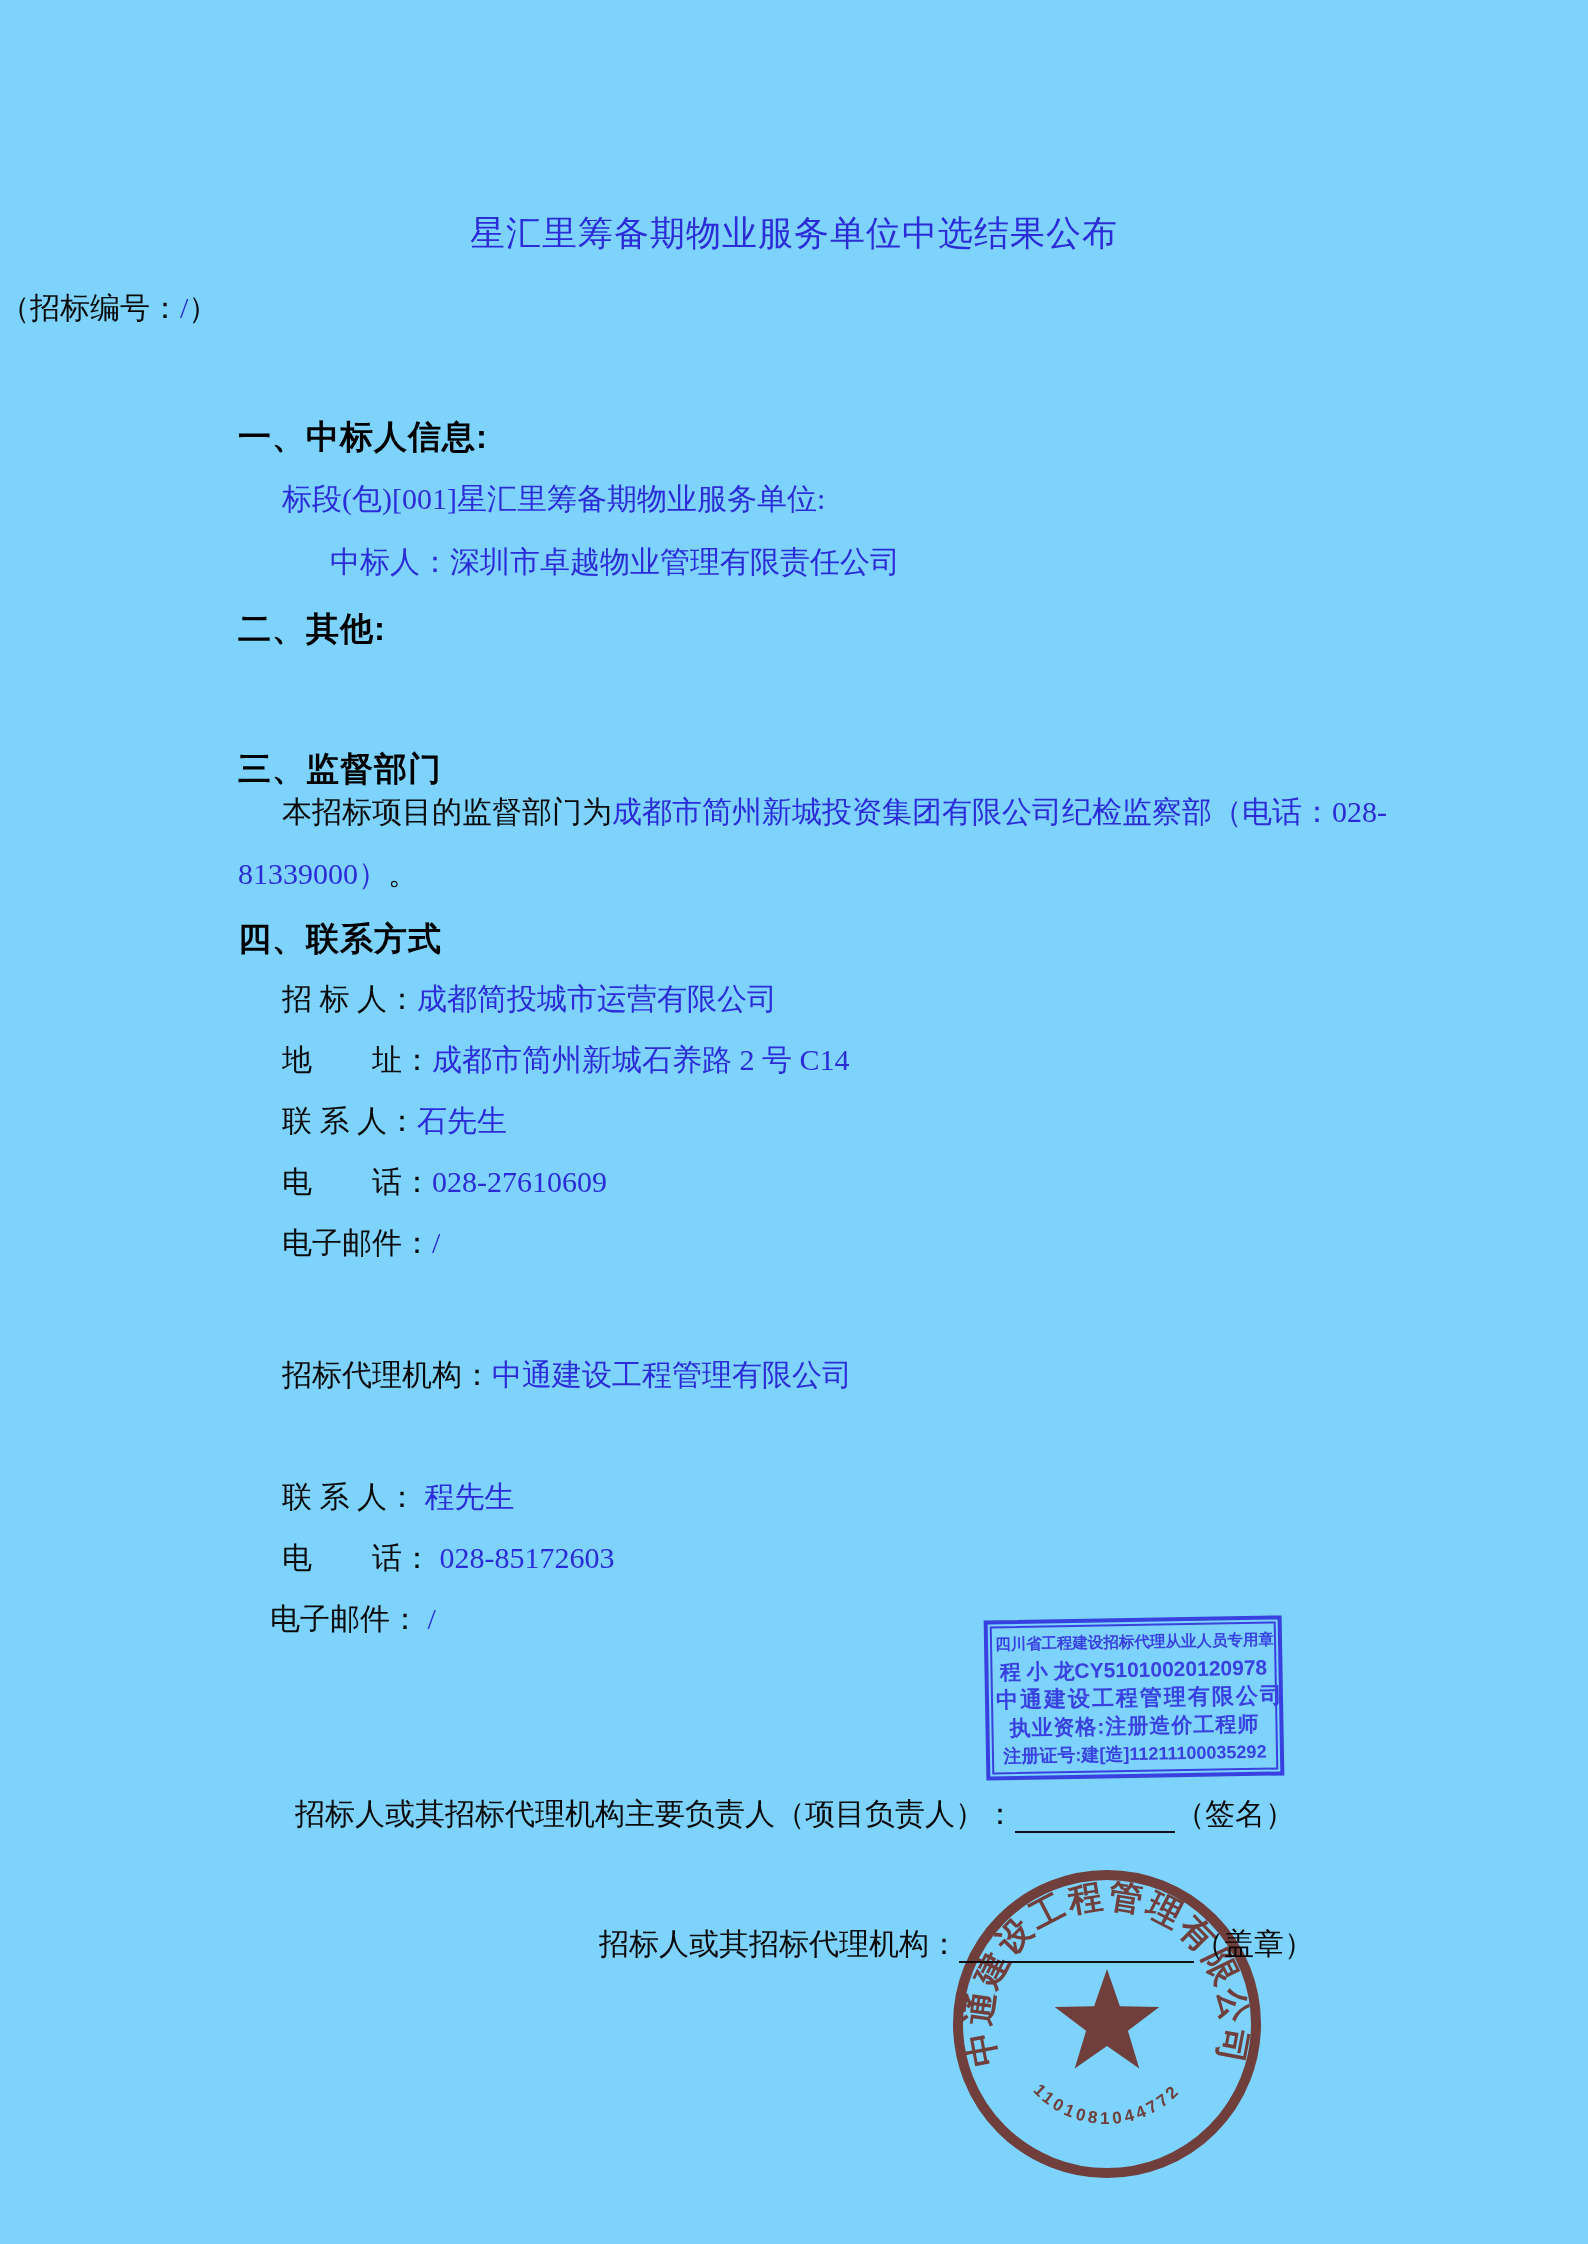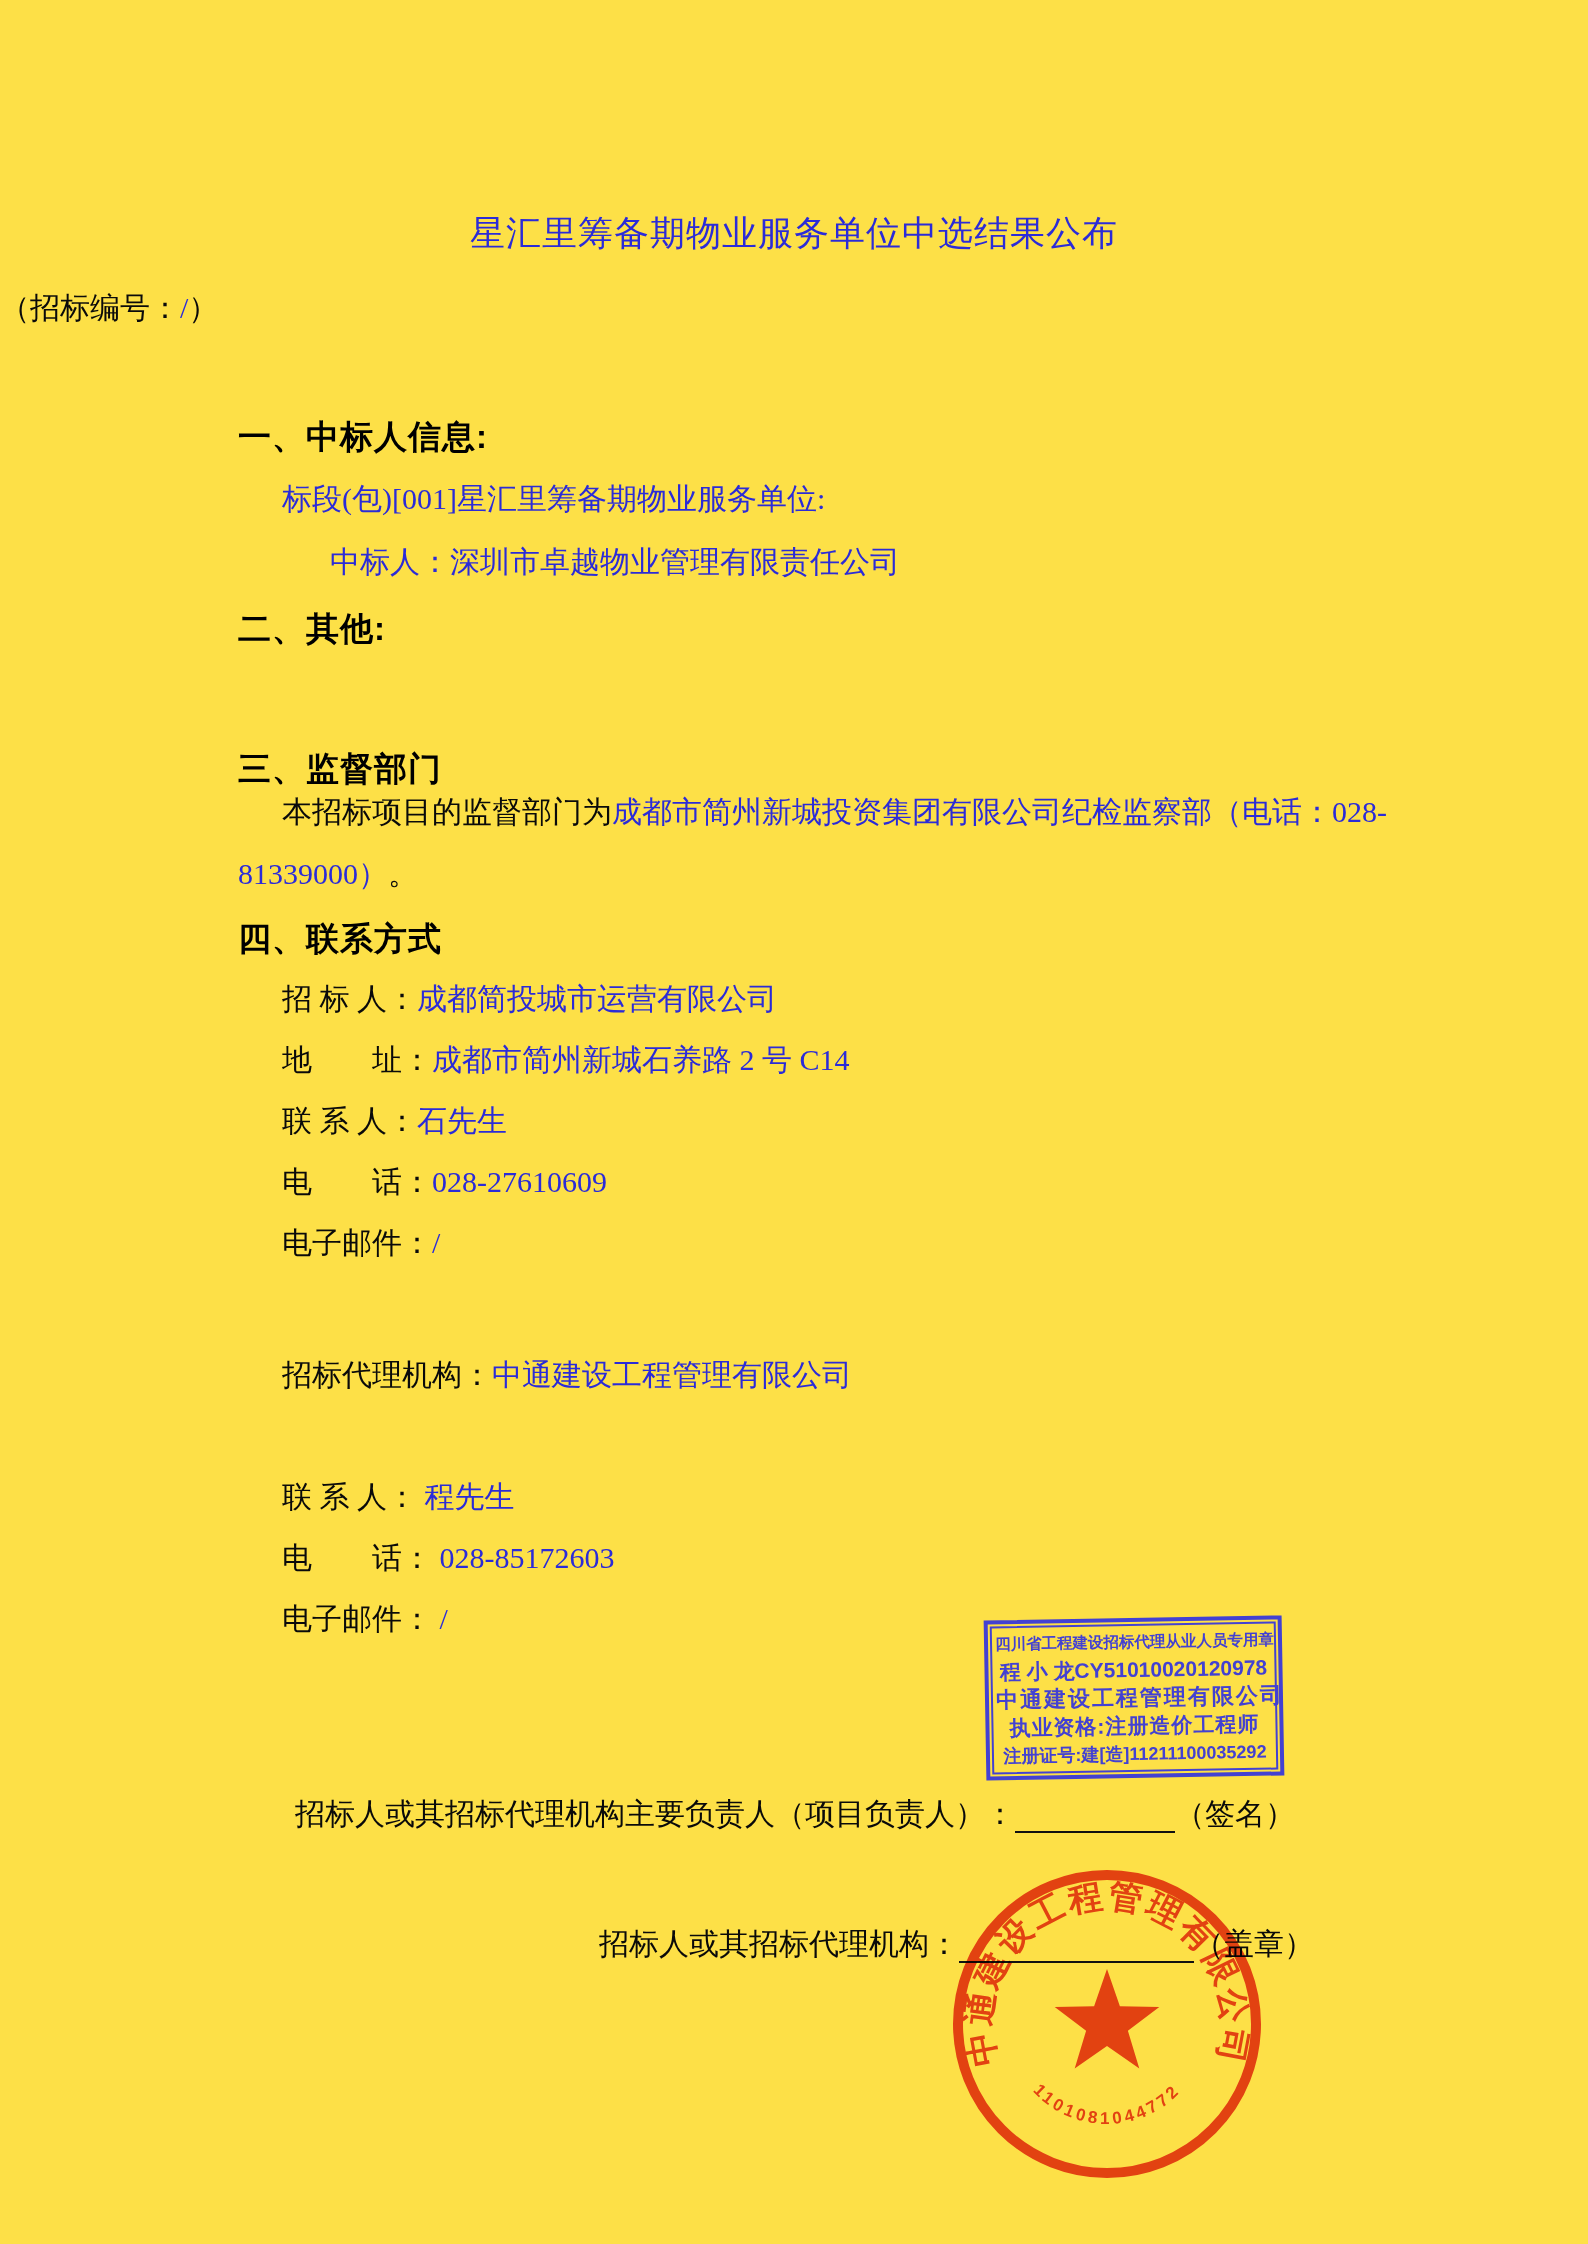--- a/index.html
+++ b/index.html
@@ -1,20 +1,20 @@
 <!DOCTYPE html>
 <html><head>
 <meta charset="utf-8">
 <style>
   html,body{margin:0;padding:0;background:#888;}
   .page{
     position:relative;
     width:1588px;height:2244px;
     margin:0 auto;
-    background:#fde047;
+    background:#7dd3fc;
     font-family:"Liberation Serif","DejaVu Serif",serif;
     color:#0a0a0a;
     overflow:hidden;
   }
   .line{position:absolute;white-space:pre;font-size:30px;line-height:1.25;}
   .blue{color:#2b2bd8;}
   .black{color:#0a0a0a;}
   .doc-title{
     position:absolute;left:0;right:0;top:210px;
     text-align:center;font-size:35px;color:#2b2bd8;letter-spacing:1px;
@@ -105,21 +105,21 @@
   </div>
   <div class="line" style="left:282px;top:1224px;"><span class="black">电子邮件：</span><span class="blue">/</span>
   </div>
 
   <div class="line" style="left:282px;top:1356px;"><span class="black">招标代理机构：</span><span class="blue">中通建设工程管理有限公司</span>
   </div>
   <div class="line" style="left:282px;top:1478px;"><span class="black">联 系 人：</span><span class="blue"> 程先生</span>
   </div>
   <div class="line" style="left:282px;top:1539px;"><span class="black">电　　话：</span><span class="blue"> 028-85172603</span>
   </div>
-  <div class="line" style="left:282px;top:1600px;"><span class="black">电子邮件：</span><span class="blue"> /</span>
+  <div class="line" style="left:270px;top:1600px;"><span class="black">电子邮件：</span><span class="blue"> /</span>
   </div>
 
   <div class="agent-seal">
     <div class="agent-seal-inner">
       <div class="as-l1">四川省工程建设招标代理从业人员专用章</div>
       <div class="as-l2">程 小 龙CY51010020120978</div>
       <div class="as-l3">中通建设工程管理有限公司</div>
       <div class="as-l4">执业资格:注册造价工程师</div>
       <div class="as-l5">注册证号:建[造]11211100035292</div>
     </div>

